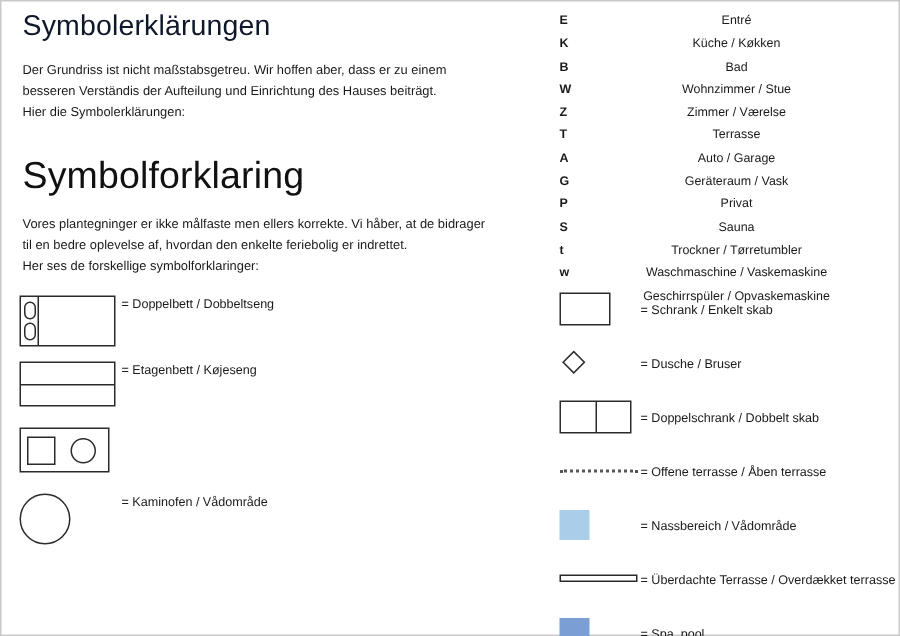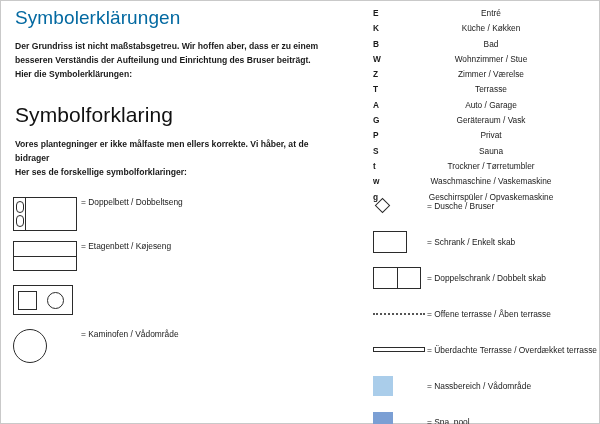--- a/index.html
+++ b/index.html
@@ -29,36 +29,35 @@
     position: absolute;
     left: 14px;
     top: 6px;
     width: 340px;
   }
   .title-de {
     font-size: 19px;
     font-weight: normal;
     letter-spacing: 0.1px;
     margin: 0 0 11px 0;
-    color: #0369a1;
+    color: #0f172a;
   }
   .title-dk {
-    font-size: 21px;
+    font-size: 25px;
     font-weight: normal;
     letter-spacing: 0.1px;
     margin: 21px 0 11px 0;
     color: #111;
   }
   .para {
     font-size: 8.6px;
     line-height: 1.62;
     color: #1a1a1a;
     margin: 0;
     max-width: 320px;
-    font-weight: bold;
   }
   .para .ln { display: block; }
 
   
   .sym-list {
     position: absolute;
     left: 12px;
     top: 196px;
     width: 345px;
   }
@@ -279,26 +278,27 @@
 </style>
 </head>
 <body>
 
 <div class="page">
 
   <div class="left-col">
     <h1 class="title-de">Symbolerklärungen</h1>
     <p class="para">
       <span class="ln">Der Grundriss ist nicht maßstabsgetreu. Wir hoffen aber, dass er zu einem</span>
-      <span class="ln">besseren Verständis der Aufteilung und Einrichtung des Bruser beiträgt.</span>
+      <span class="ln">besseren Verständis der Aufteilung und Einrichtung des Hauses beiträgt.</span>
       <span class="ln">Hier die Symbolerklärungen:</span>
     </p>
     <h1 class="title-dk">Symbolforklaring</h1>
     <p class="para">
       <span class="ln">Vores plantegninger er ikke målfaste men ellers korrekte. Vi håber, at de bidrager</span>
+      <span class="ln">til en bedre oplevelse af, hvordan den enkelte feriebolig er indrettet.</span>
       <span class="ln">Her ses de forskellige symbolforklaringer:</span>
     </p>
   </div>
 
   <div class="sym-list">
 
     <div class="sym-row">
       <div class="sym-art">
         <div class="bed-double">
           <span class="pill p1"></span>
@@ -386,62 +386,62 @@
     <div class="abbr">
       <span class="k">g</span>
       <span class="v">Geschirrspüler / Opvaskemaskine</span>
     </div>
   </div>
 
   <div class="rsym-list">
 
     <div class="rsym-row">
       <div class="rsym-art">
+        <div class="cab-single"></div>
+      </div>
+      <div class="rsym-label">= Schrank / Enkelt skab</div>
+    </div>
+
+    <div class="rsym-row">
+      <div class="rsym-art">
         <div class="diamond"></div>
       </div>
       <div class="rsym-label">= Dusche / Bruser</div>
     </div>
 
     <div class="rsym-row">
       <div class="rsym-art">
-        <div class="cab-single"></div>
-      </div>
-      <div class="rsym-label">= Schrank / Enkelt skab</div>
-    </div>
-
-    <div class="rsym-row">
-      <div class="rsym-art">
         <div class="cab-double"></div>
       </div>
       <div class="rsym-label">= Doppelschrank / Dobbelt skab</div>
     </div>
 
     <div class="rsym-row">
       <div class="rsym-art">
         <div class="dotted-line"></div>
       </div>
       <div class="rsym-label">= Offene terrasse / Åben terrasse</div>
     </div>
 
     <div class="rsym-row">
       <div class="rsym-art">
+        <div class="swatch" id="swatch-wet" style="background: rgb(170, 205, 234);"></div>
+      </div>
+      <div class="rsym-label">= Nassbereich / Vådområde</div>
+    </div>
+
+    <div class="rsym-row">
+      <div class="rsym-art">
         <div class="solid-bar"></div>
       </div>
       <div class="rsym-label">= Überdachte Terrasse / Overdækket terrasse</div>
     </div>
 
     <div class="rsym-row">
       <div class="rsym-art">
-        <div class="swatch" id="swatch-wet" style="background: rgb(170, 205, 234);"></div>
-      </div>
-      <div class="rsym-label">= Nassbereich / Vådområde</div>
-    </div>
-
-    <div class="rsym-row">
-      <div class="rsym-art">
         <div class="swatch" id="swatch-spa" style="background: rgb(123, 159, 212);"></div>
       </div>
       <div class="rsym-label">= Spa, pool</div>
     </div>
 
   </div>
 
 </div>
 
 </body></html>

